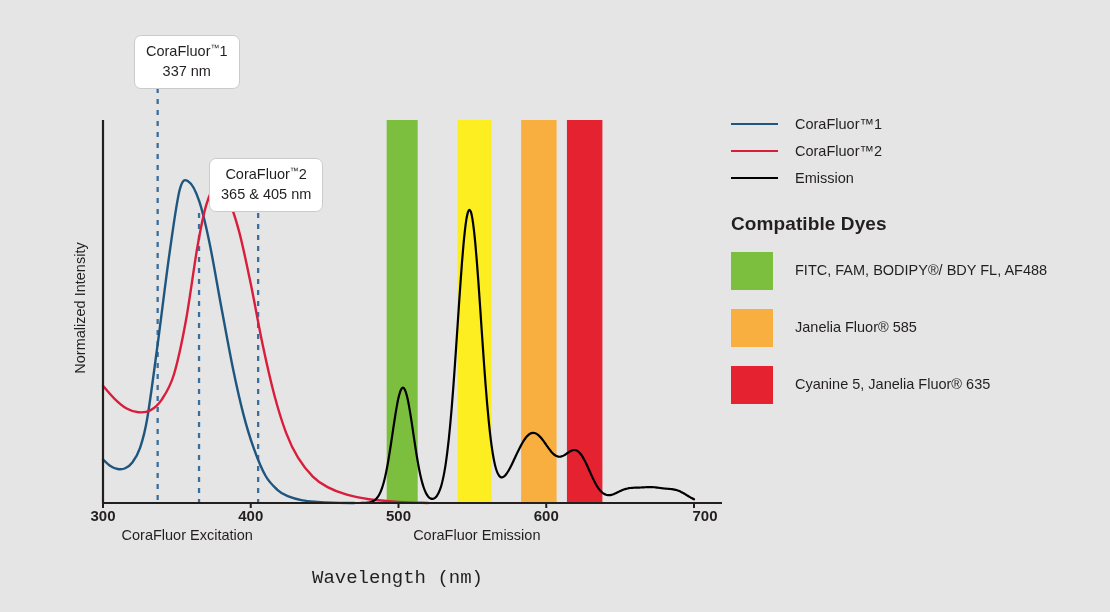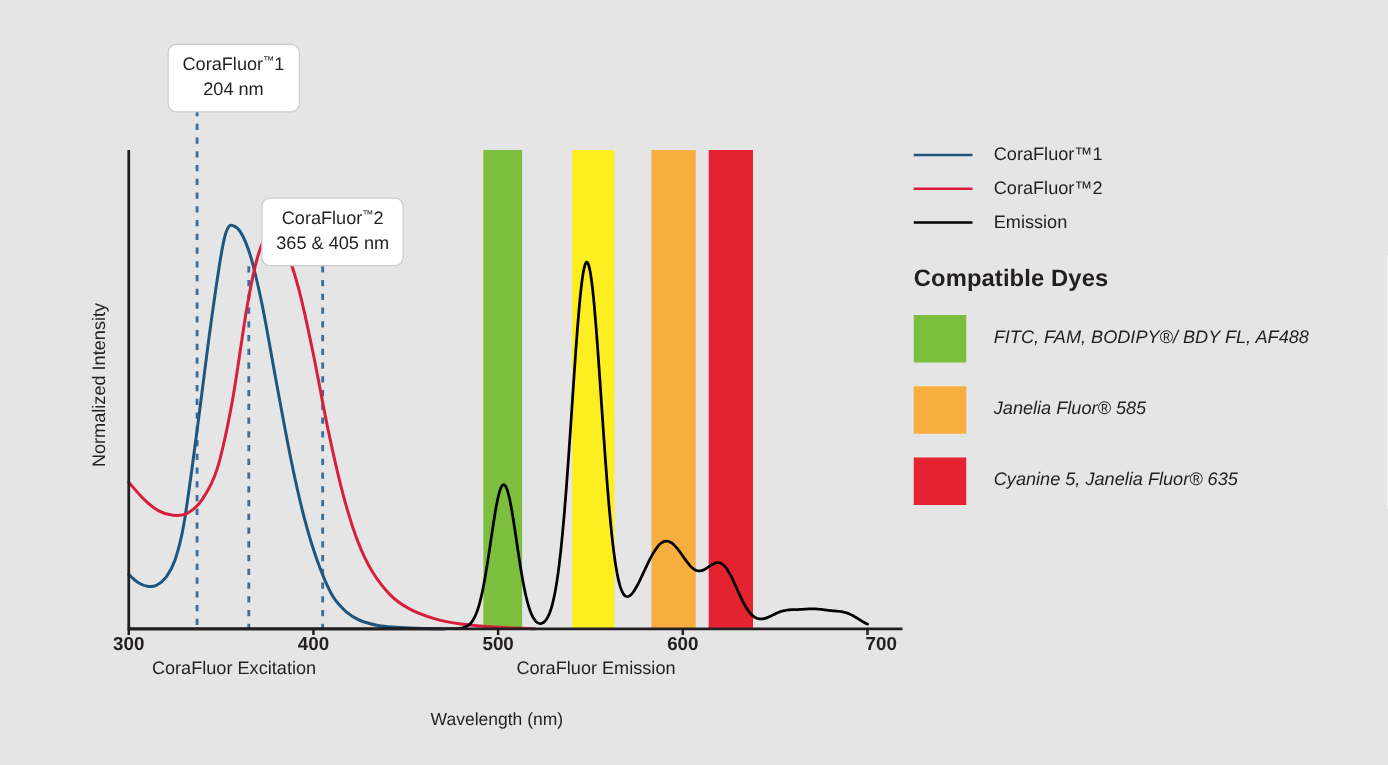--- a/index.html
+++ b/index.html
@@ -54,22 +54,23 @@
     position: absolute;
     font-size: 14.5px;
     color: #231f20;
     transform: translateX(-50%);
   }
   #x-axis-title {
     position: absolute;
     left: 0; top: 567px;
     width: 795px;
     text-align: center;
-    font-size: 14px;
-    color: #231f20;
+    font-size: 19px;
+    color: #231f20;
+    font-family: Liberation Mono, monospace;
   }
   #y-axis-title {
     position: absolute;
     left: -20px; top: 300px;
     width: 200px;
     text-align: center;
     font-size: 14.5px;
     color: #231f20;
     transform: rotate(-90deg);
     transform-origin: 50% 50%;
@@ -104,21 +105,20 @@
     font-size: 19px;
     font-weight: bold;
     color: #231f20;
     letter-spacing: 0.1px;
   }
   #dye-list { margin-top: 17px; }
   .dye-row {
     display: flex;
     align-items: flex-start;
     margin-bottom: 19px;
-    font-style: italic;
   }
   .dye-swatch {
     width: 42px; height: 38px;
     margin-right: 22px;
     flex: 0 0 auto;
   }
   .dye-label {
     font-size: 14.5px;
     color: #231f20;
     line-height: 1.38;
@@ -156,21 +156,21 @@
         <line x1="103" x2="103" y1="503" y2="508" stroke="#231f20" stroke-width="2"></line>
         <line x1="250.75" x2="250.75" y1="503" y2="508" stroke="#231f20" stroke-width="2"></line>
         <line x1="398.5" x2="398.5" y1="503" y2="508" stroke="#231f20" stroke-width="2"></line>
         <line x1="546.25" x2="546.25" y1="503" y2="508" stroke="#231f20" stroke-width="2"></line>
         <line x1="694" x2="694" y1="503" y2="508" stroke="#231f20" stroke-width="2"></line>
       </g>
   </svg>
 
   <div class="callout" id="callout-cf1">
     <span class="l1"><span>CoraFluor</span><span class="tm">™</span><span>1</span></span>
-    <span class="l2">204 nm</span>
+    <span class="l2">337 nm</span>
   </div>
 
   <div class="callout" id="callout-cf2">
     <span class="l1"><span>CoraFluor</span><span class="tm">™</span><span>2</span></span>
     <span class="l2">365 &amp; 405 nm</span>
   </div>
 
   <div id="tick-labels">
       <div class="axis-tick-label" style="left: 103px; top: 507px;">300</div>
       <div class="axis-tick-label" style="left: 250.75px; top: 507px; text-align: right;">400</div>

